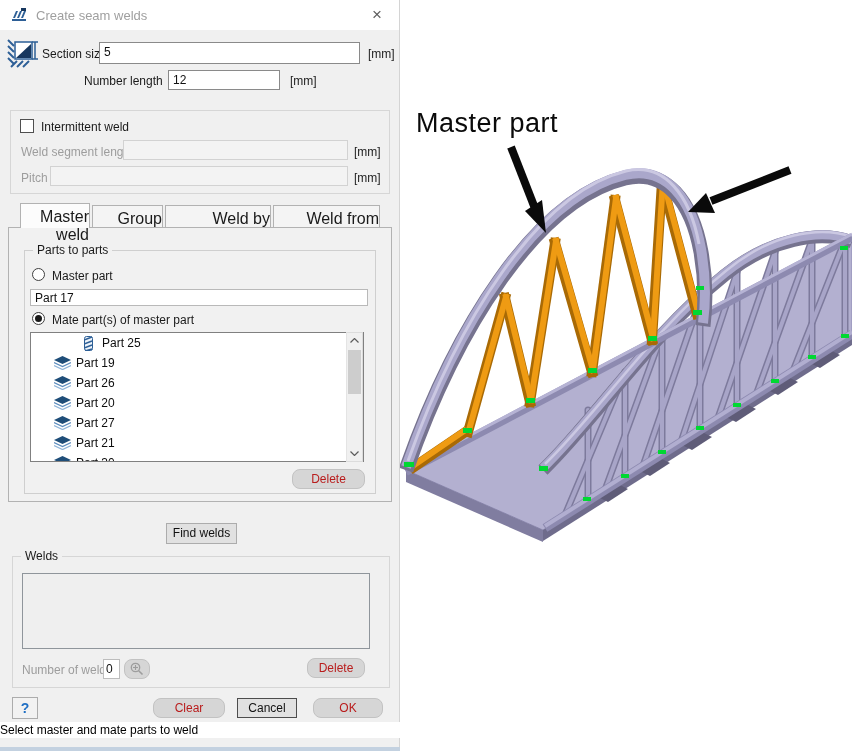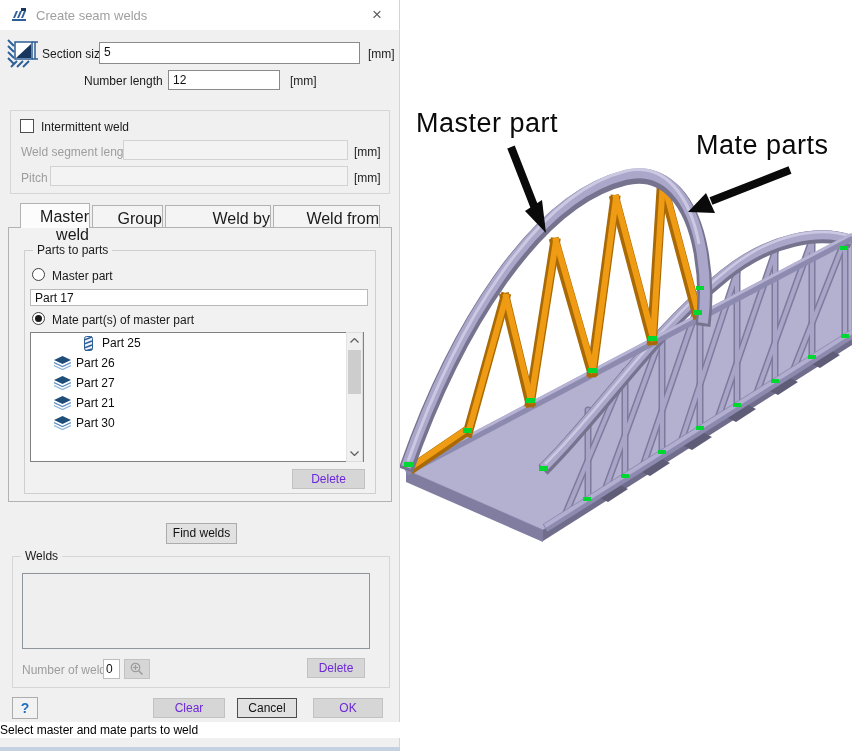--- a/index.html
+++ b/index.html
@@ -48,21 +48,21 @@
 
   
   #vsb { position:absolute; left:346px; top:332px; width:17px; height:130px;
          background:#f0f0f0; border:1px solid #dcdcdc; border-left:1px solid #e4e4e4; }
   .sb-btn { position:absolute; left:0; width:15px; height:15px; display:flex;
             align-items:center; justify-content:center; background:#f0f0f0; }
   #sb-thumb { position:absolute; left:1px; top:17px; width:13px; height:44px; background:#cdcdcd; }
 
   .btn { position:absolute; background:#e1e1e1; border:1px solid #acacac; font-size:12px;
          text-align:center; color:#111; font-family:"Liberation Sans",sans-serif; }
-  .btn.disabled { background:#d6d6d6; border-color:#c2c2c2; color:#6d28d9; }
+  .btn.disabled { background:#d6d6d6; border-color:#c2c2c2; color:#b91c1c;border-radius:8px; }
   .btn.default { border-color:#4d4d4d; }
 
   #weld-listbox { position:absolute; left:22px; top:573px; width:348px; height:76px;
                   background:#efefef; border:1px solid #8f959b; }
 
   #statusbar { position:absolute; left:0; top:722px; width:400px; height:16px; background:#ffffff;
                font-size:12px; color:#000; padding-left:0; line-height:16px; }
   #win-bottom { position:absolute; left:0; top:747px; width:400px; height:4px; background:#c3d1e0; }
 
   
@@ -155,21 +155,41 @@
         <span class="pname">Part 25</span>
       </div>
       <div class="prow">
         <span class="pl-icon">
           <svg width="17" height="14" viewBox="0 0 17 14">
               <polygon points="8.5,0 17,4 8.5,8 0,4" fill="#1f4e79"></polygon>
           <path d="M0 6.5 L8.5 10.5 L17 6.5" fill="none" stroke="#5b8bbd" stroke-width="1.3"></path>
           <path d="M0 9.5 L8.5 13.5 L17 9.5" fill="none" stroke="#8fb4d9" stroke-width="1.3"></path>
             </svg>
         </span>
+        <span class="pname">Part 19</span>
+      </div>
+      <div class="prow">
+        <span class="pl-icon">
+          <svg width="17" height="14" viewBox="0 0 17 14">
+              <polygon points="8.5,0 17,4 8.5,8 0,4" fill="#1f4e79"></polygon>
+          <path d="M0 6.5 L8.5 10.5 L17 6.5" fill="none" stroke="#5b8bbd" stroke-width="1.3"></path>
+          <path d="M0 9.5 L8.5 13.5 L17 9.5" fill="none" stroke="#8fb4d9" stroke-width="1.3"></path>
+            </svg>
+        </span>
         <span class="pname">Part 26</span>
+      </div>
+      <div class="prow">
+        <span class="pl-icon">
+          <svg width="17" height="14" viewBox="0 0 17 14">
+              <polygon points="8.5,0 17,4 8.5,8 0,4" fill="#1f4e79"></polygon>
+          <path d="M0 6.5 L8.5 10.5 L17 6.5" fill="none" stroke="#5b8bbd" stroke-width="1.3"></path>
+          <path d="M0 9.5 L8.5 13.5 L17 9.5" fill="none" stroke="#8fb4d9" stroke-width="1.3"></path>
+            </svg>
+        </span>
+        <span class="pname">Part 20</span>
       </div>
       <div class="prow">
         <span class="pl-icon">
           <svg width="17" height="14" viewBox="0 0 17 14">
               <polygon points="8.5,0 17,4 8.5,8 0,4" fill="#1f4e79"></polygon>
           <path d="M0 6.5 L8.5 10.5 L17 6.5" fill="none" stroke="#5b8bbd" stroke-width="1.3"></path>
           <path d="M0 9.5 L8.5 13.5 L17 9.5" fill="none" stroke="#8fb4d9" stroke-width="1.3"></path>
             </svg>
         </span>
         <span class="pname">Part 27</span>
@@ -358,15 +378,14 @@
         <line x1="111" y1="147" x2="136" y2="211" stroke="#0a0a0a" stroke-width="8"></line>
         <polygon points="146,233 125,211 142,200" fill="#0a0a0a"></polygon>
       </g>
       <g>
         <line x1="390" y1="170" x2="311" y2="201" stroke="#0a0a0a" stroke-width="8"></line>
         <polygon points="288,212 306,193 315,213" fill="#0a0a0a"></polygon>
       </g>
     </svg>
 
     <div class="anno" style="left:16px;top:108px">Master part</div>
-    <div class="anno" style="left:296px;top:130px">Mate parts</div>
   </div>
 </div>
 
 </body></html>

